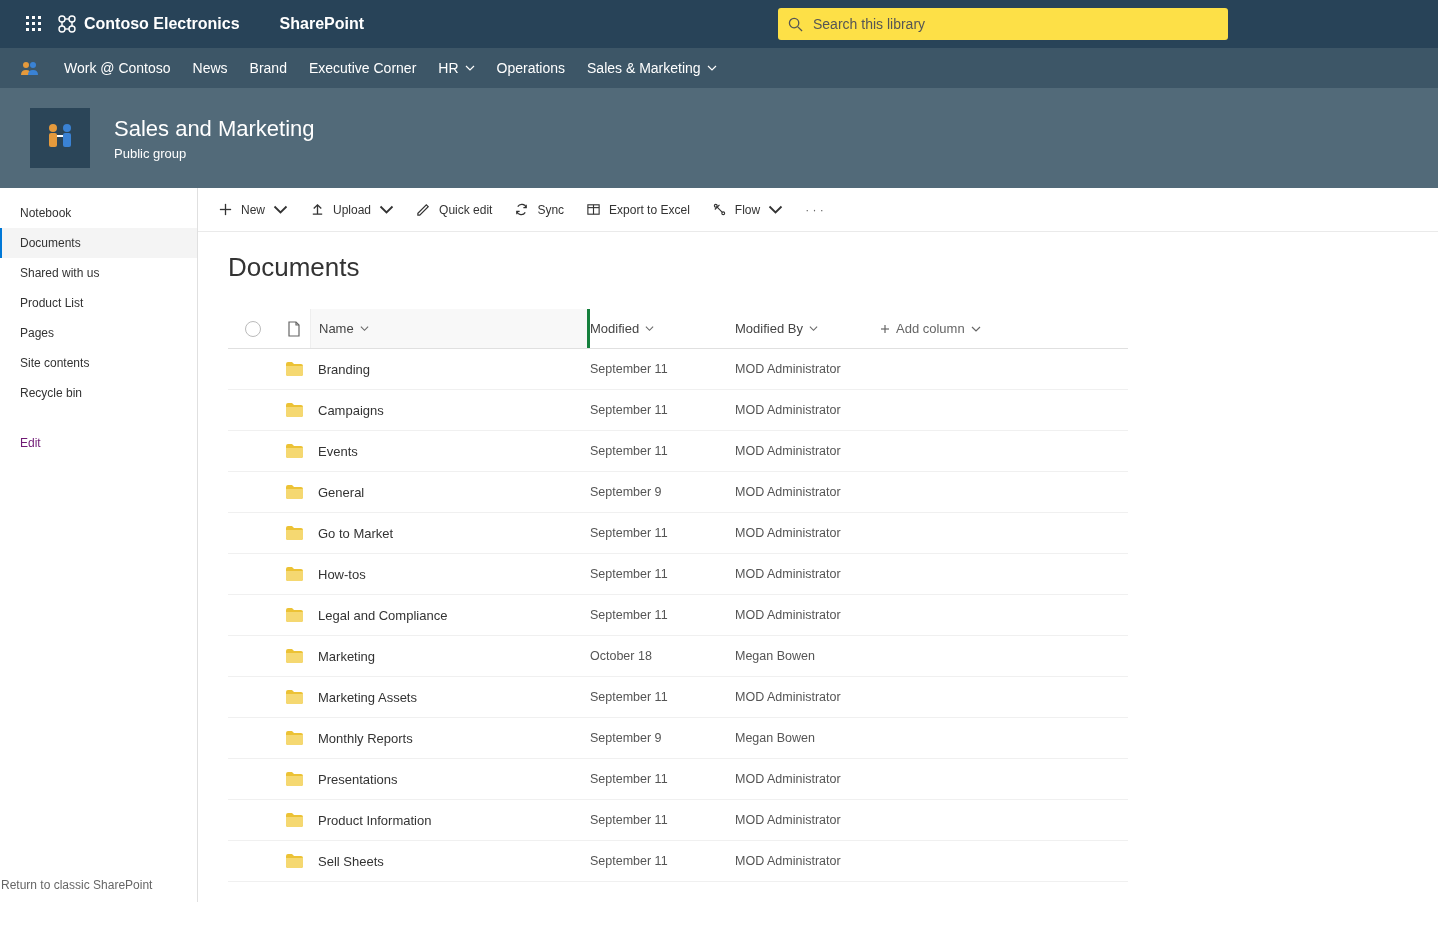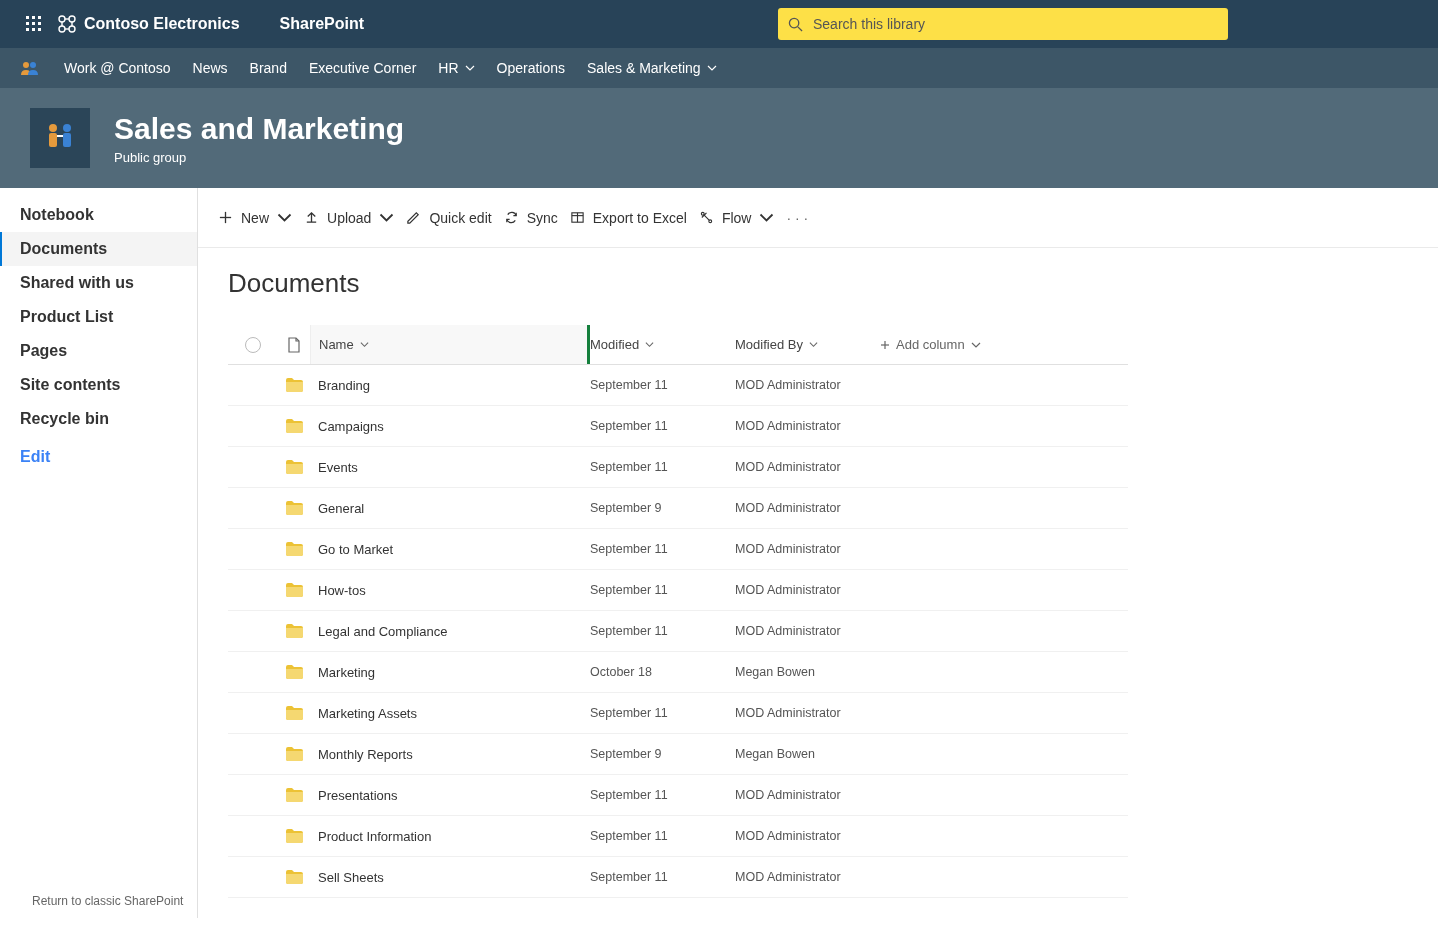--- a/index.html
+++ b/index.html
@@ -20,34 +20,34 @@
 
 
 .hub-nav { height:40px; background:#3d5667; display:flex; align-items:center; color:#fff; padding:0 20px; gap:22px; font-size:14px; }
 .hub-nav .members-icon { display:flex; align-items:center; }
 .hub-nav a { color:#fff; text-decoration:none; cursor:pointer; display:flex; align-items:center; gap:6px; }
 .chev-down svg { width:10px; height:10px; }
 
 
 .site-header { background:#526a79; color:#fff; padding:20px 30px; display:flex; align-items:center; gap:24px; }
 .site-logo { width:60px; height:60px; background:#2b4558; display:flex; align-items:center; justify-content:center; }
-.site-title { font-size:30px; font-weight:700; }
+.site-title { font-size:22px; font-weight:400; }
 .site-sub { font-size:13px; margin-top:4px; }
 
 
 .layout { display:flex; }
 .left { width:198px; border-right:1px solid #e0e0e0; min-height:700px; padding-top:10px; position:relative; }
-.left-nav a { display:block; padding:8px 20px; color:#333; text-decoration:none; cursor:pointer; font-size:16px;font-weight:bold; }
+.left-nav a { display:block; padding:8px 20px; color:#333; text-decoration:none; cursor:pointer; font-size:12px; }
 .left-nav a.active { border-left:2px solid #0078d7; background:#f4f4f4; padding-left:18px; }
-.left-nav a.edit { color:#3b82f6; margin-top:4px; }
-.return-link { position:absolute; bottom:10px; left:32px; font-size:12px; color:#666; cursor:pointer; }
+.left-nav a.edit { color:#701a75; margin-top:20px; }
+.return-link { position:absolute; bottom:10px; left:1px; font-size:12px; color:#666; cursor:pointer; }
 
 .right { flex:1; }
 
-.cmd-bar { height:60px; border-bottom:1px solid #eaeaea; display:flex; align-items:center; padding:0 20px; gap:12px; color:#333; font-size:14px; }
+.cmd-bar { height:44px; border-bottom:1px solid #eaeaea; display:flex; align-items:center; padding:0 20px; gap:22px; color:#333; font-size:12px; }
 .cmd-item { display:flex; align-items:center; gap:8px; cursor:pointer; }
 .cmd-item svg { width:15px; height:15px; }
 .ellipsis { cursor:pointer; color:#666; }
 
 .content { padding:20px 30px; }
 .page-title { font-size:26px; font-weight:300; color:#333; margin-bottom:26px; }
 
 
 .doc-table { width:900px; }
 .t-head { display:flex; align-items:center; height:40px; border-bottom:1px solid #e0e0e0; font-size:13px; color:#444; }

